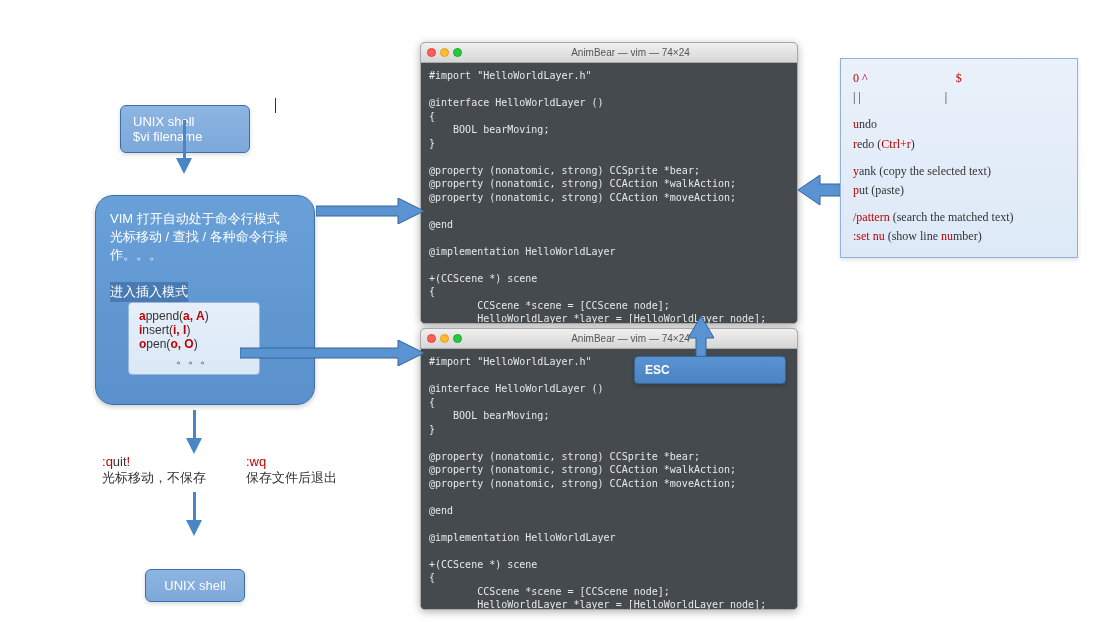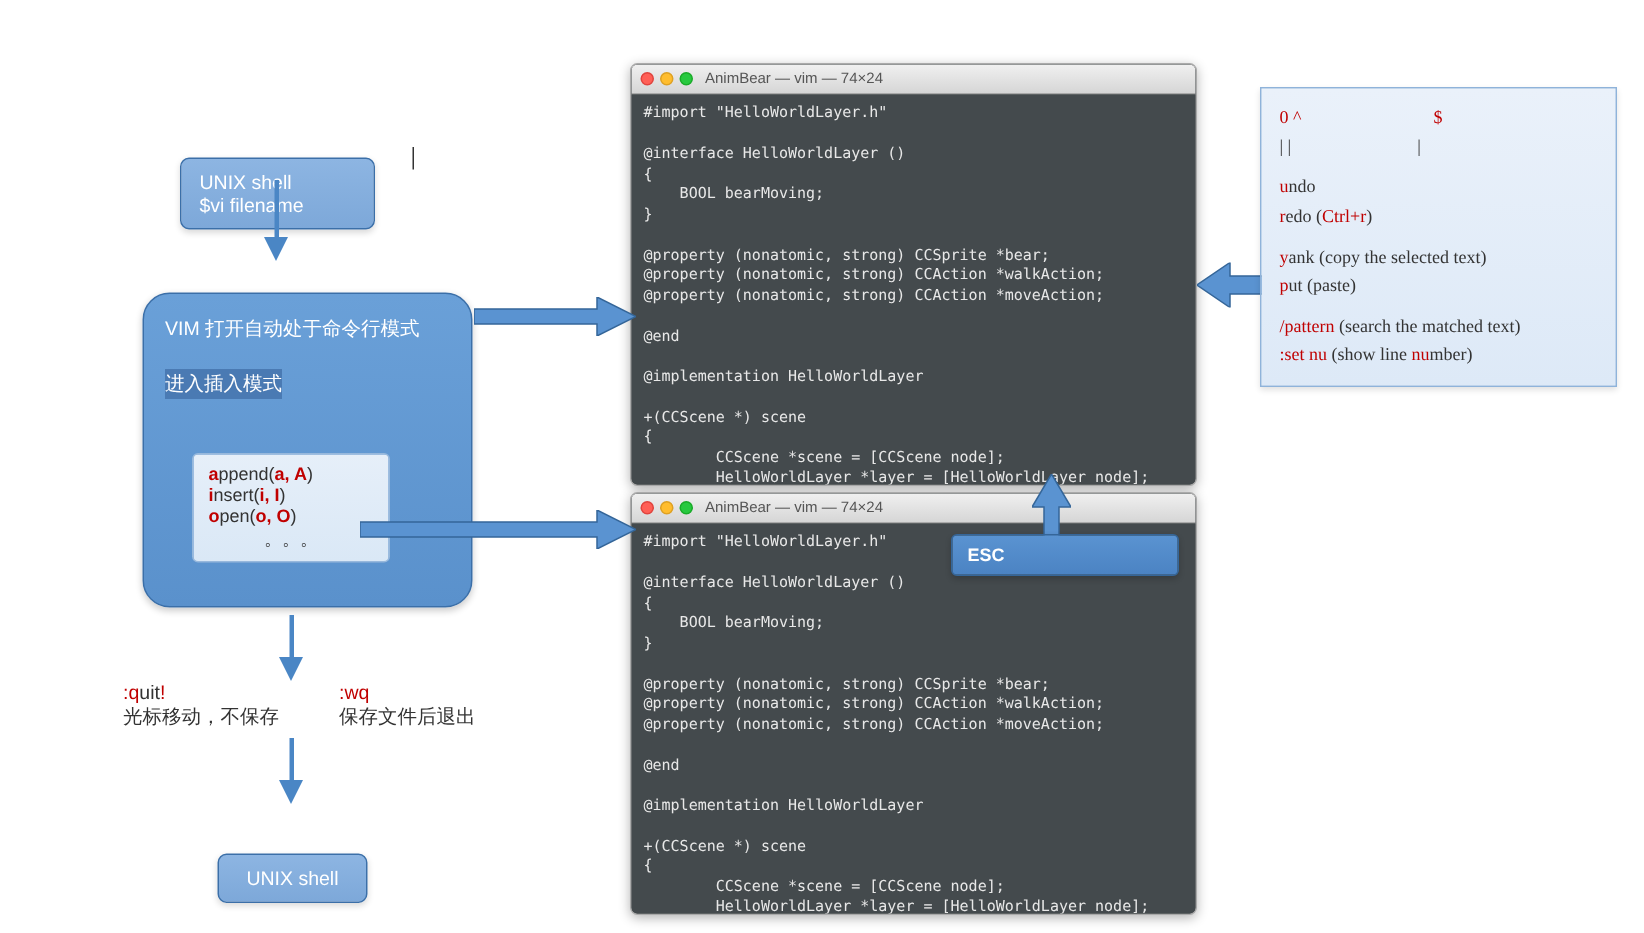--- a/index.html
+++ b/index.html
@@ -11,47 +11,48 @@
 .shade { background: #4a7ab3; padding: 1px 0; display: inline-block; }
 .arrow { position: absolute; }
 .arrow .line { background: #4a86c5; position: absolute; }
 .arrow .head { width: 0; height: 0; position: absolute; }
 .head.down { border-left: 8px solid transparent; border-right: 8px solid transparent; border-top: 16px solid #4a86c5; }
 .term-window { position: absolute; background: #444a4d; border: 1px solid #aaa; border-radius: 5px; overflow: hidden; box-shadow: 0 2px 8px rgba(0,0,0,0.3); }
 .term-title { height: 20px; background: linear-gradient(#f0f0f0, #d6d6d6); border-bottom: 1px solid #aaa; display: flex; align-items: center; padding: 0 6px; font-size: 10px; color: #555; }
 .traffic { display: flex; gap: 4px; margin-right: 8px; }
 .dot { width: 9px; height: 9px; border-radius: 50%; }
 .dot.r { background: #ff5f56; border: 1px solid #e0443e; } .dot.y { background: #ffbd2e; border: 1px solid #dea123; } .dot.g { background: #27c93f; border: 1px solid #1aab29; }
-.term-title span { flex: 1; text-align: left; }
+.term-title span { flex: 1; text-align: center; }
 .term-body { font-family: Menlo, monospace; font-size: 10px; color: #e8e8e8; padding: 6px 8px; line-height: 1.35; white-space: pre; background: #444a4d; }
 .big-arrow { position: absolute; }
 .big-arrow svg { display: block; }
 .cheatsheet { position: absolute; background: linear-gradient(#eaf1fa, #dde9f7); border: 1px solid #8fb3da; padding: 10px 12px; font-family: Georgia, serif; font-size: 12px; color: #333; line-height: 1.6; box-shadow: 0 2px 4px rgba(0,0,0,0.12); }
 .cheatsheet .r { color: #c00000; }
 .callout { background: linear-gradient(#5a93d1, #4b83c3); border: 1px solid #356699; border-radius: 4px; color: #fff; font-size: 12px; padding: 6px 10px; position: absolute; box-shadow: 0 2px 4px rgba(0,0,0,0.2); }
-.quit-text { position: absolute; font-size: 13px; color: #333; }
+.quit-text { position: absolute; font-size: 13px; color: #333; margin-left: 20px; }
 .quit-text .r { color: #c00000; }
 .cursor { position:absolute; width:1px; height:15px; background:#333; }
 </style>
 </head>
 <body>
 
 <div class="box" style="left:120px; top:78px; width:130px;">
   <div>UNIX shell</div>
   <div>$vi filename</div>
 </div>
 <div class="cursor" style="left:275px; top:98px;"></div>
 
 <div class="arrow" style="left:176px; top:120px; width:20px; height:60px;">
   <div class="line" style="left:7px; top:0; width:3px; height:40px;"></div>
   <div class="head down" style="left:0; top:38px;"></div>
 </div>
 
 <div class="main-box" style="left:95px; top:195px; width:220px; height:210px;">
   <div>VIM 打开自动处于命令行模式</div>
+  <div>光标移动  / 查找 / 各种命令行操作。。。</div>
   <div style="height:18px;"></div>
   <span class="shade">进入插入模式</span>
 </div>
 
 <div class="inner-box" style="left:128px; top:302px; width:132px;">
   <div><b>a</b><span>ppend(</span><b>a, A</b><span>)</span></div>
   <div><b>i</b><span>nsert(</span><b>i, I</b><span>)</span></div>
   <div><b>o</b><span>pen(</span><b>o, O</b><span>)</span></div>
   <div style="text-align:center;">。。。</div>
 </div>

